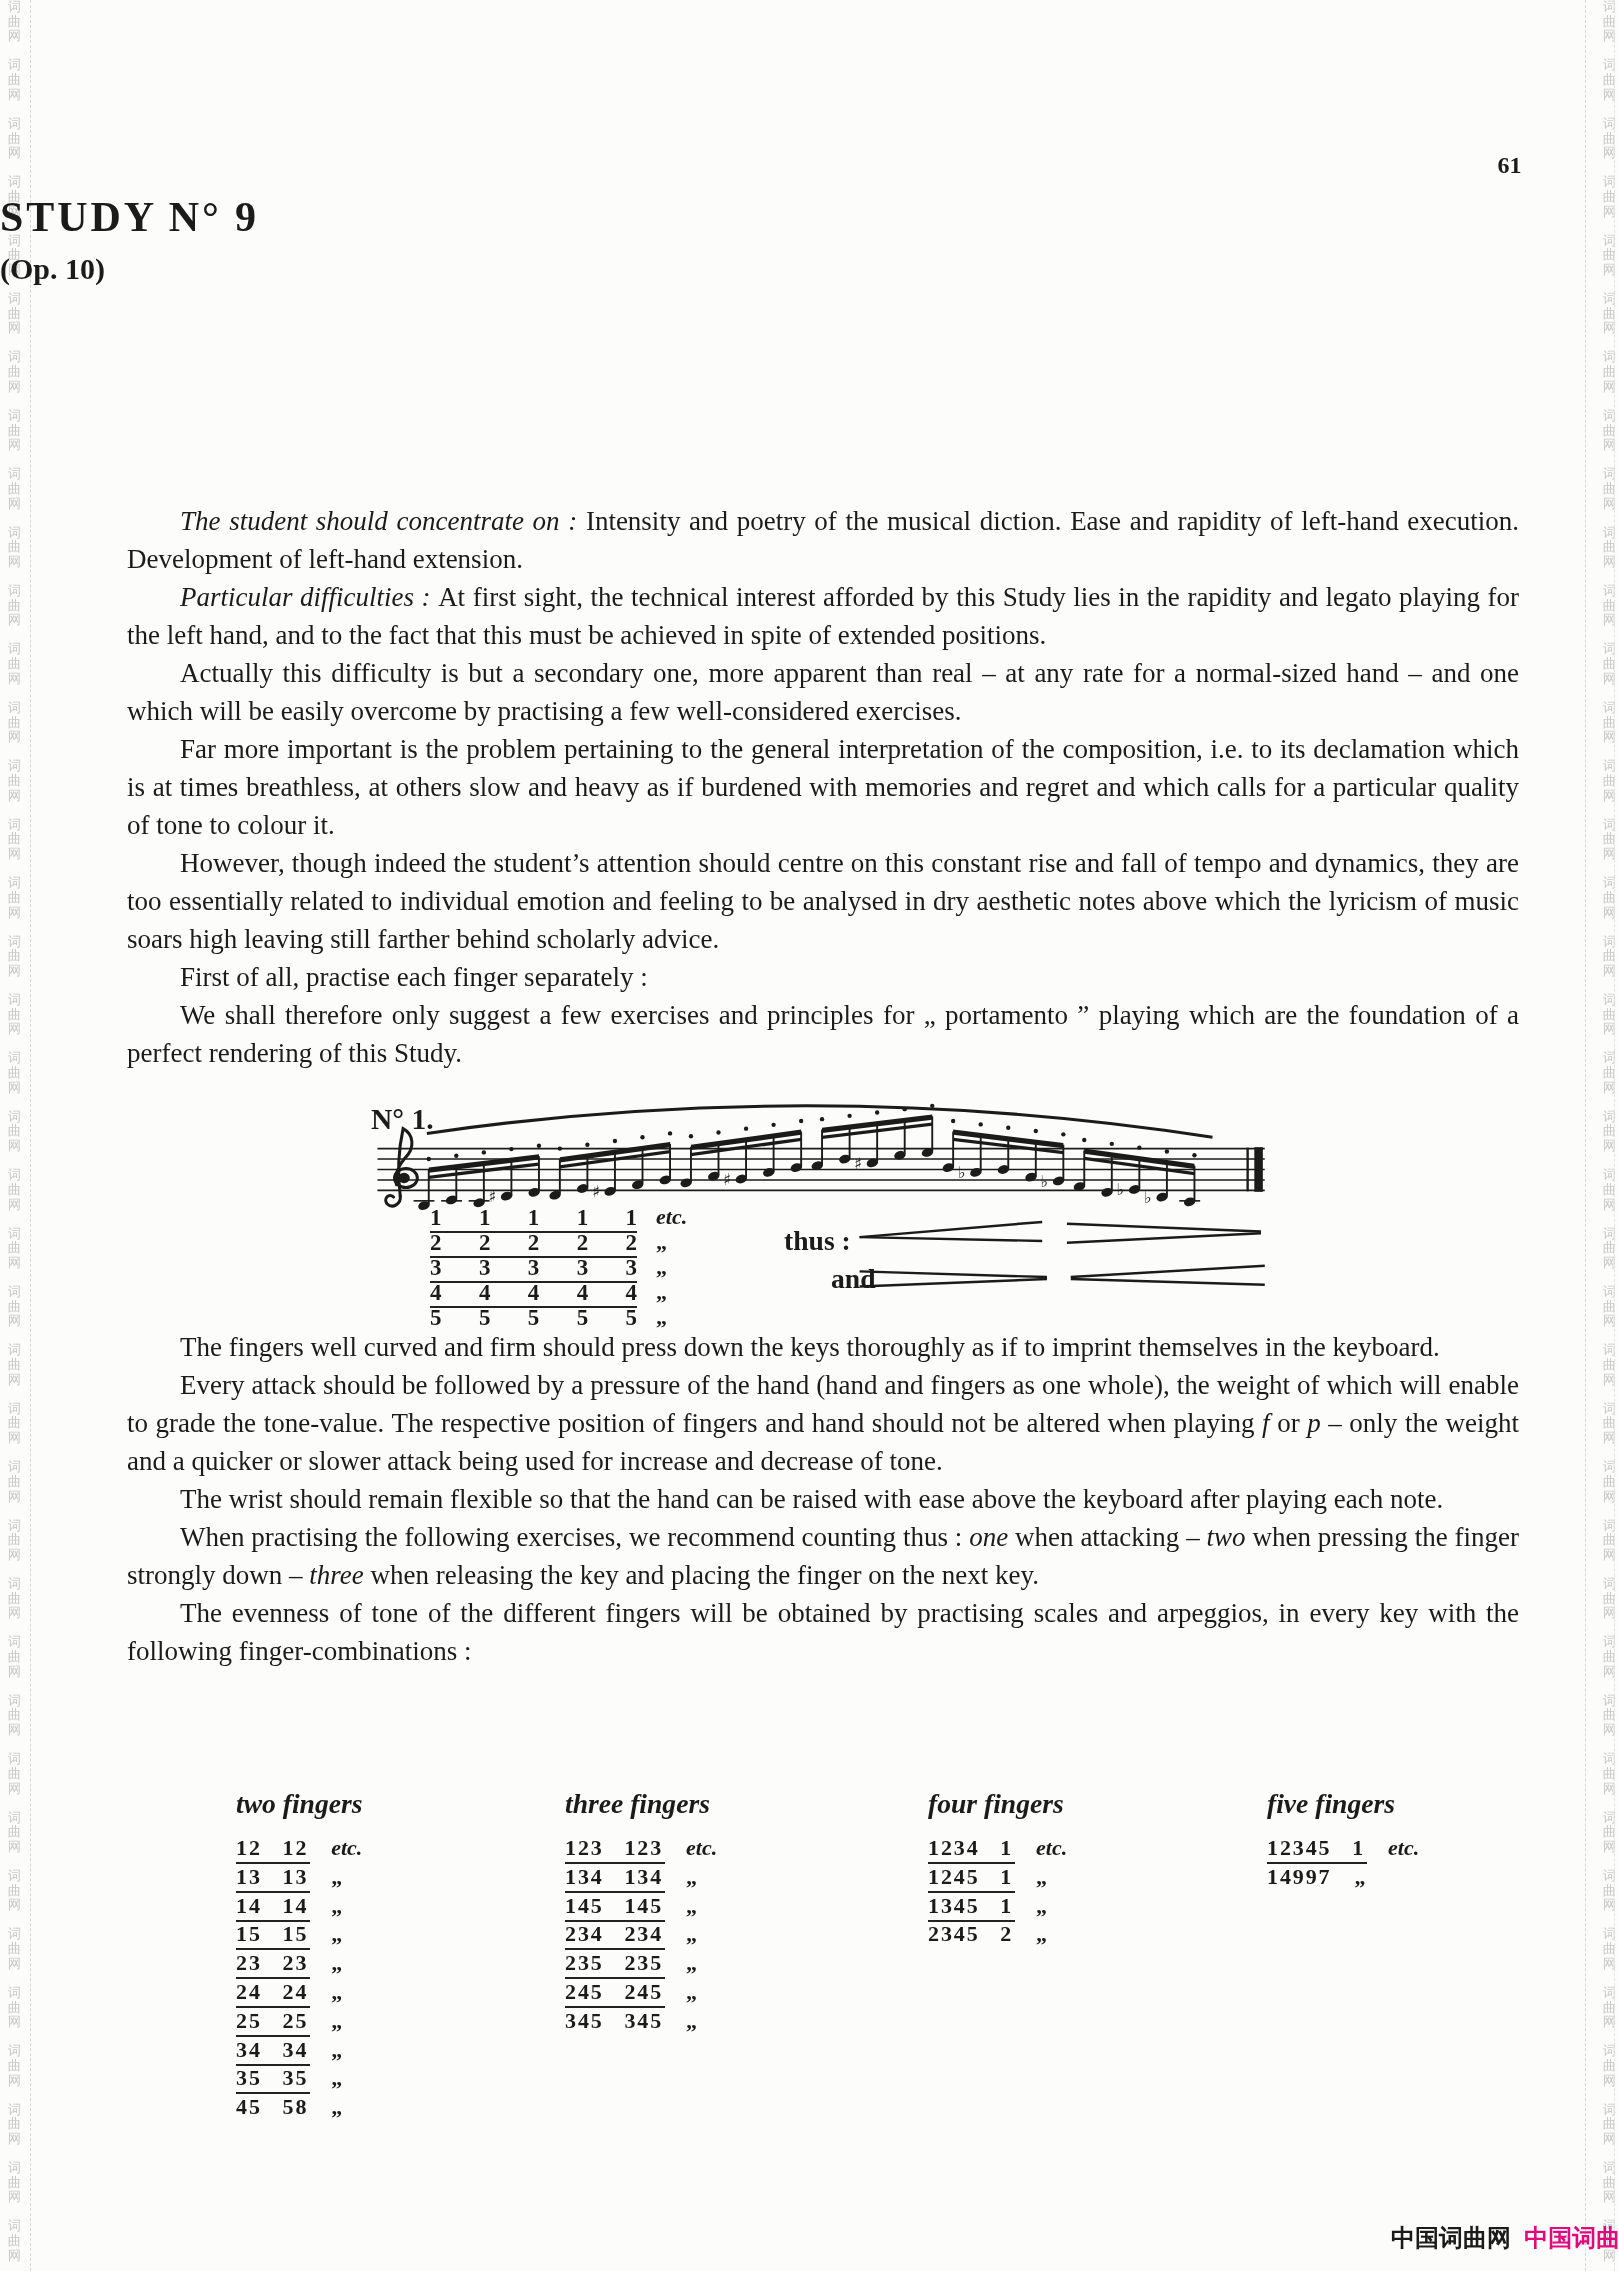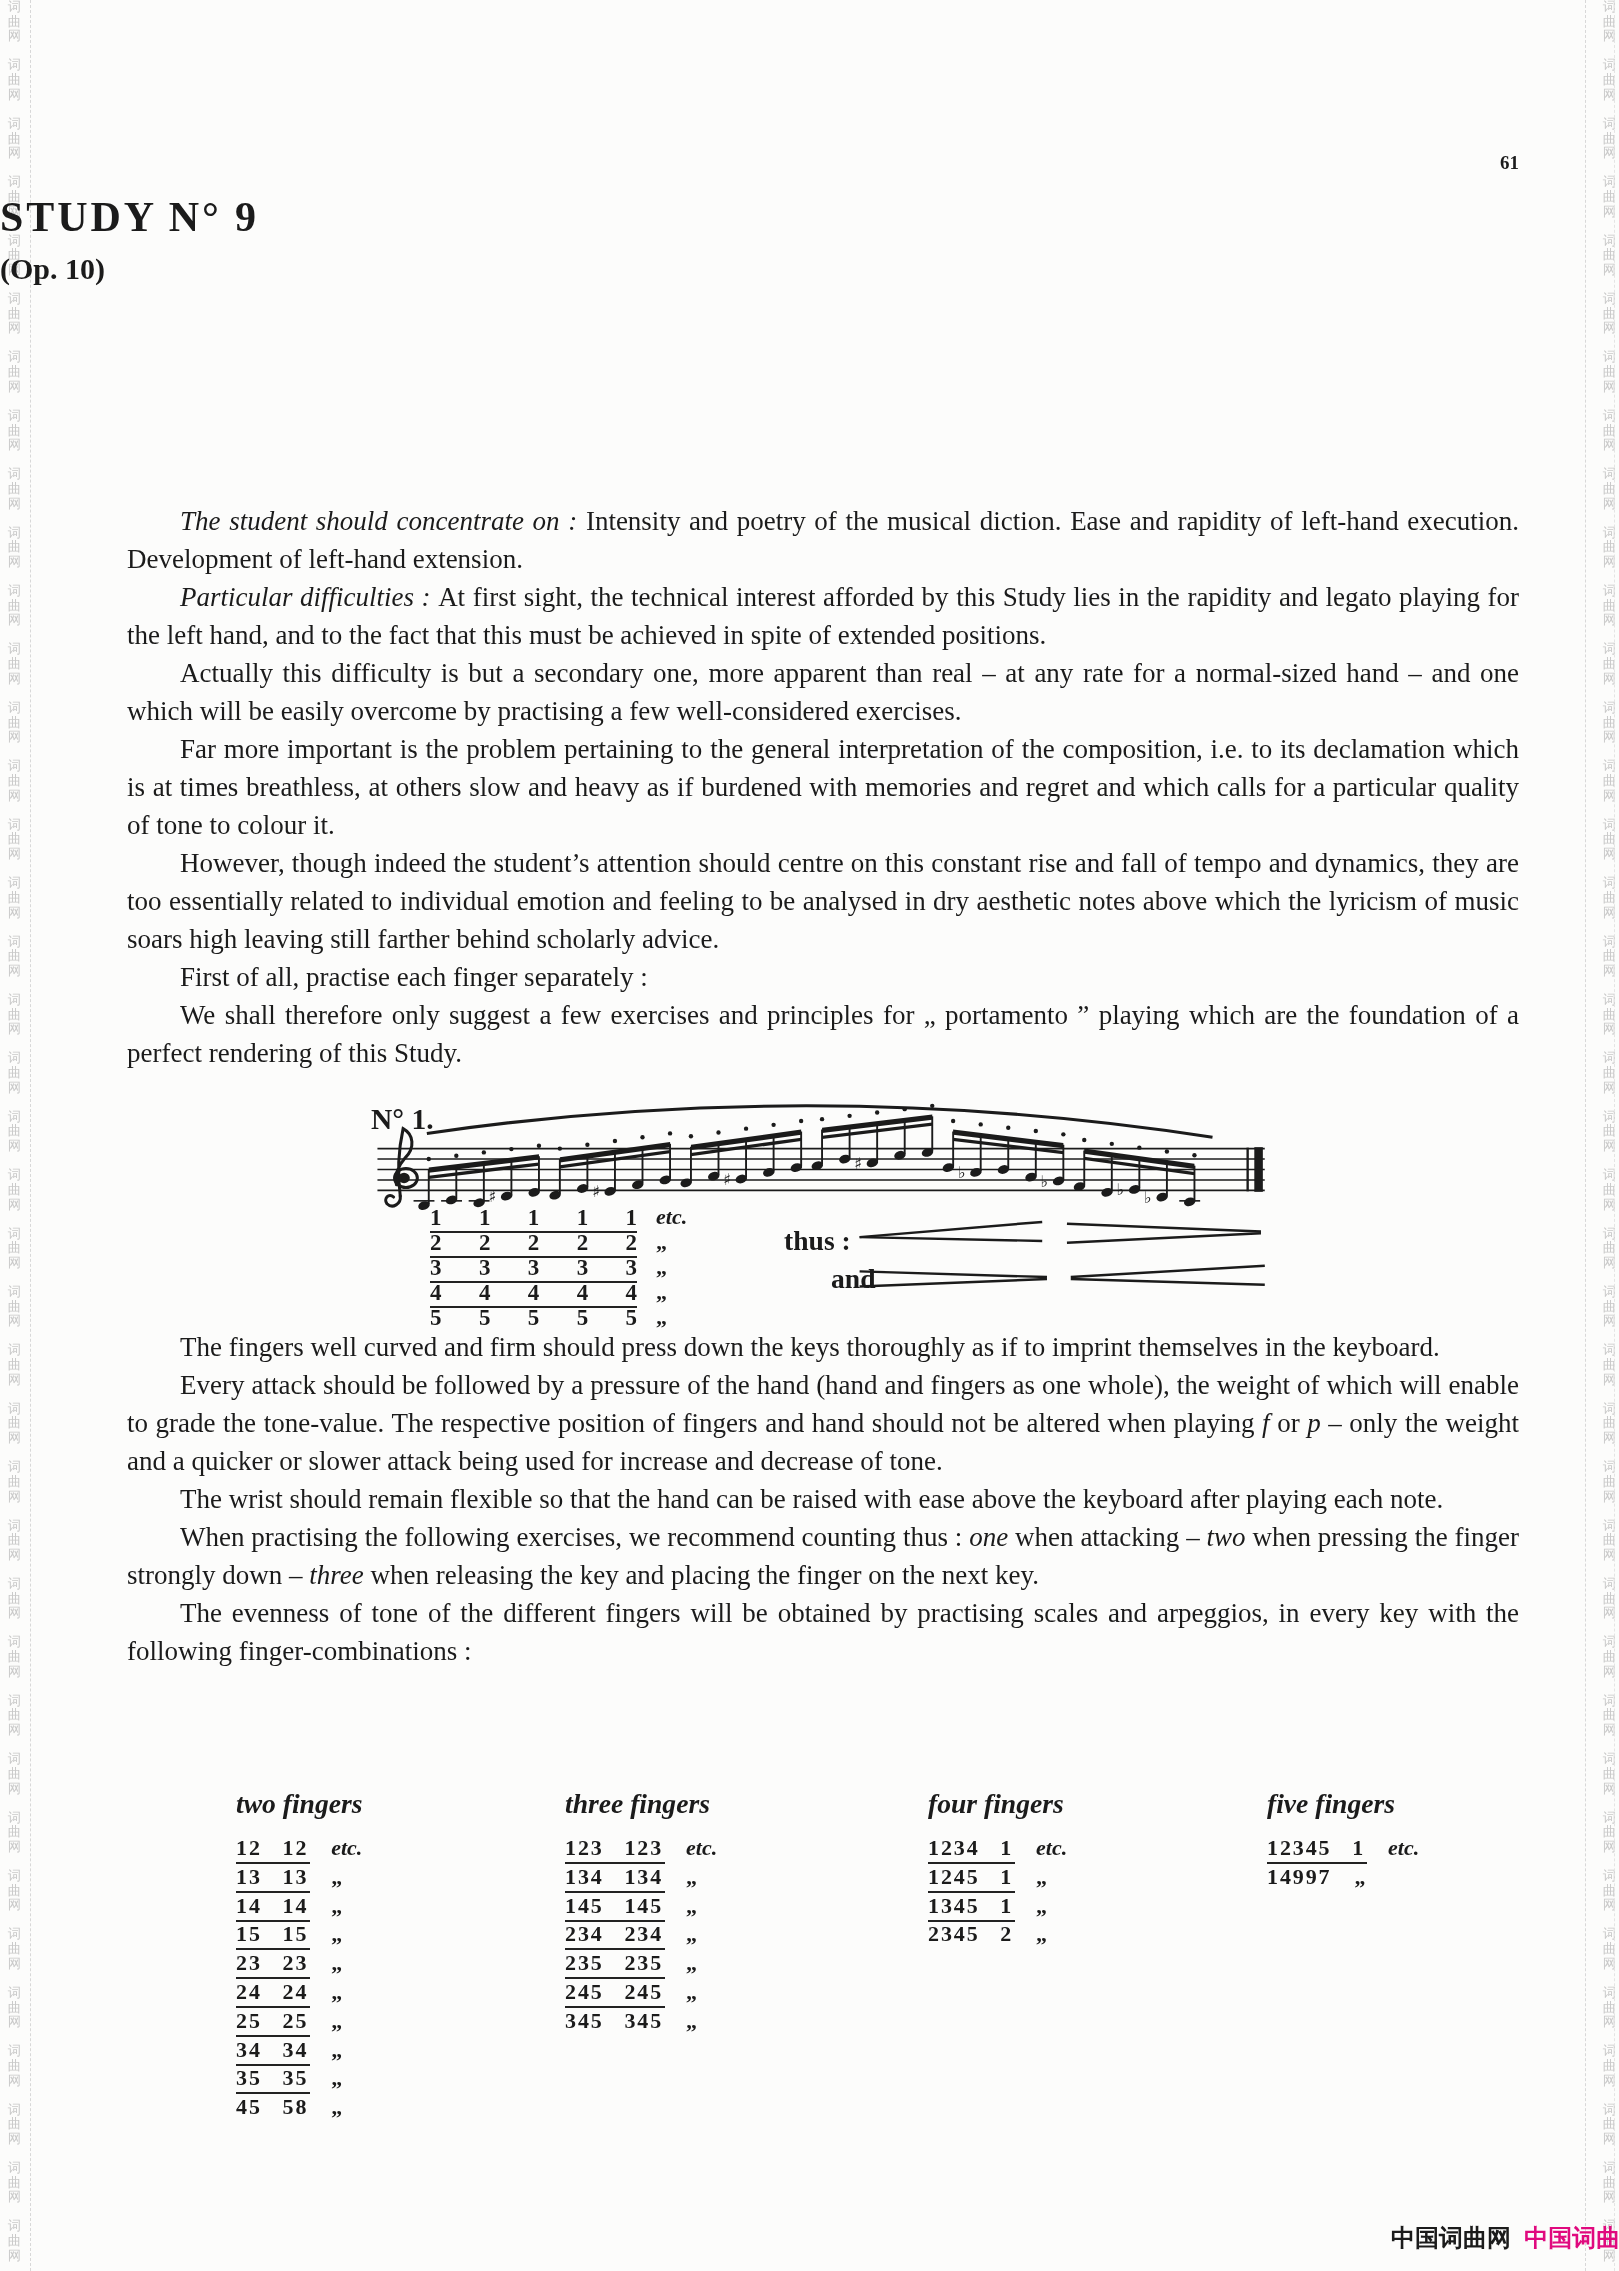--- a/index.html
+++ b/index.html
@@ -13,21 +13,21 @@
     font-family:"DejaVu Sans", sans-serif;font-size:13.3px;line-height:14.7px;color:#c9c9c9;}
   .wm-left{left:2.9px;}
   .wm-right{left:1598px;}
   .wm-gap{height:14.3px;}
   .dash{position:absolute;top:0;height:2271px;border-left:1.9px dashed #d8d8d8;}
   .dash-left{left:30px;}
   .dash-right{left:1585px;}
   .dash-right2{left:1614px;border-left-color:#e4e4e4;}
 
   .pagenum{position:absolute;left:1476px;top:152px;width:67px;text-align:center;
-    font-size:19px;font-weight:bold;}
+    font-size:24px;font-weight:bold;}
   .title{position:absolute;left:0;top:193px;width:1620px;margin:0;text-align:left;
     font-size:42px;font-weight:bold;letter-spacing:2.9px;}
   .subtitle{position:absolute;left:0;top:252px;width:1620px;text-align:left;
     font-size:30px;font-weight:bold;}
 
   .textblock{position:absolute;left:127px;width:1392px;}
   .textblock p{margin:0;font-size:27px;line-height:38px;text-align:justify;text-indent:53px;}
   .body1{top:502px;}
   .body2{top:1328px;}
 

